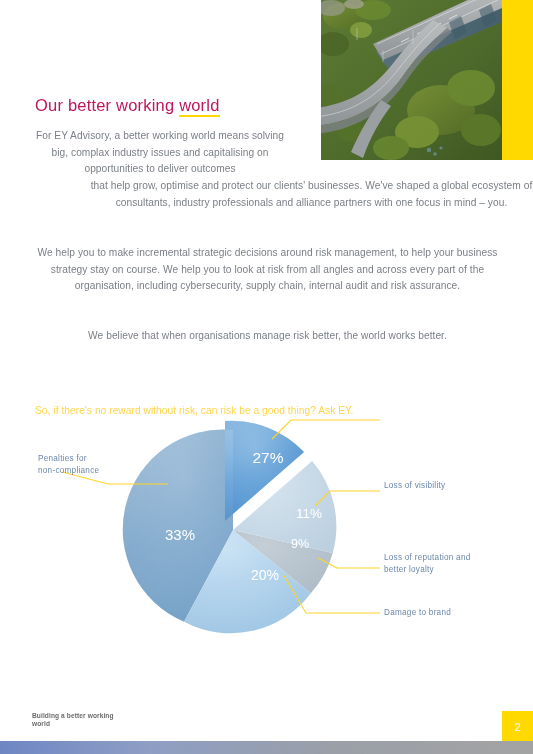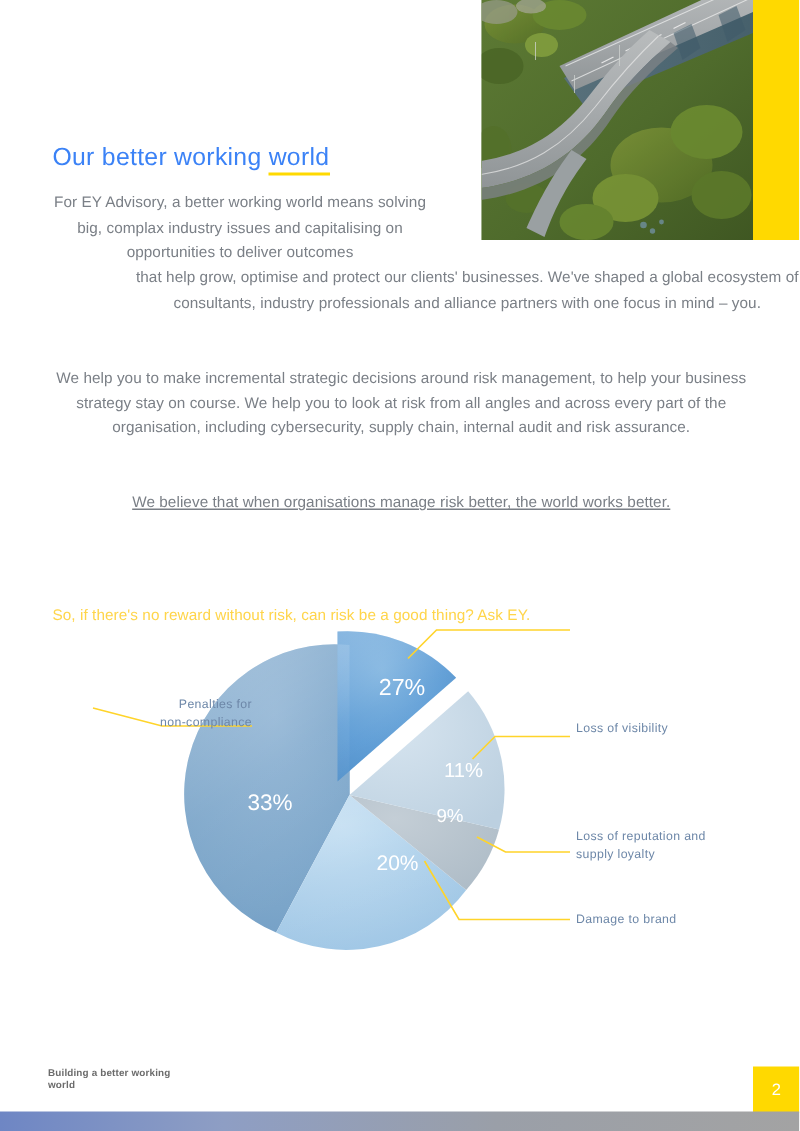--- a/index.html
+++ b/index.html
@@ -37,21 +37,21 @@
     height: 160px;
     background: #ffd900;
   }
 
   
   #page-title {
     position: absolute;
     left: 35px;
     top: 96px;
     font-size: 16.5px;
-    color: #3b82f6;
+    color: #be185d;
     letter-spacing: 0.2px;
     white-space: nowrap;
   }
   #page-title .underlined {
     border-bottom: 2px solid #ffd900;
     padding-bottom: 1px;
   }
 
   
   .body-block {
@@ -59,21 +59,21 @@
     left: 35px;
     font-size: 10.2px;
     line-height: 16.6px;
     color: #7a7f86;
     letter-spacing: 0.05px;
     text-align: center;
   }
   #para-1 { top: 128px; width: 250px; }
   #para-1b { top: 178px; width: 465px; margin-left: 44px; }
   #para-2 { top: 245px; width: 465px; }
-  #para-3 { top: 328px; width: 465px; text-decoration: underline; }
+  #para-3 { top: 328px; width: 465px; }
   #para-cta {
     position: absolute;
     left: 35px;
     top: 357px;
     width: 465px;
     font-size: 10.2px;
     line-height: 16.6px;
     color: #ffd54a;
     letter-spacing: 0.05px;
     margin-top: 46px;
@@ -94,21 +94,21 @@
     font-size: 8.2px;
     line-height: 11.5px;
     color: #6d87a8;
     letter-spacing: 0.25px;
   }
   #label-increased-exposure { left: 384px; top: 16px; width: 140px; }
   #label-lack-of-visibility { left: 384px; top: 92px; width: 140px; }
   #label-loss-of-reputation { left: 384px; top: 164px; width: 140px; }
   #label-damage-to-brand    { left: 384px; top: 219px; width: 140px; }
   #label-penalties {
-    left: 38px; top: 76px; width: 130px; text-align: right;
+    left: 38px; top: 65px; width: 130px; 
   }
 
   
   #ey-logo {
     position: absolute;
     left: 32px;
     top: 655px;
     width: 110px;
     height: 72px;
   }
@@ -324,21 +324,21 @@
         <polyline points="283,186 306,225 380,225"></polyline>
         <polyline points="168,96 108,96 62,84"></polyline>
       </g>
     </svg>
 
     <div class="callout-label" id="label-lack-of-visibility">
       <div>Loss of visibility</div>
     </div>
     <div class="callout-label" id="label-loss-of-reputation">
       <div>Loss of reputation and</div>
-      <div>supply loyalty</div>
+      <div>better loyalty</div>
     </div>
     <div class="callout-label" id="label-damage-to-brand">
       <div>Damage to brand</div>
     </div>
     <div class="callout-label" id="label-penalties">
       <div>Penalties for</div>
       <div>non-compliance</div>
     </div>
   </div>
 

